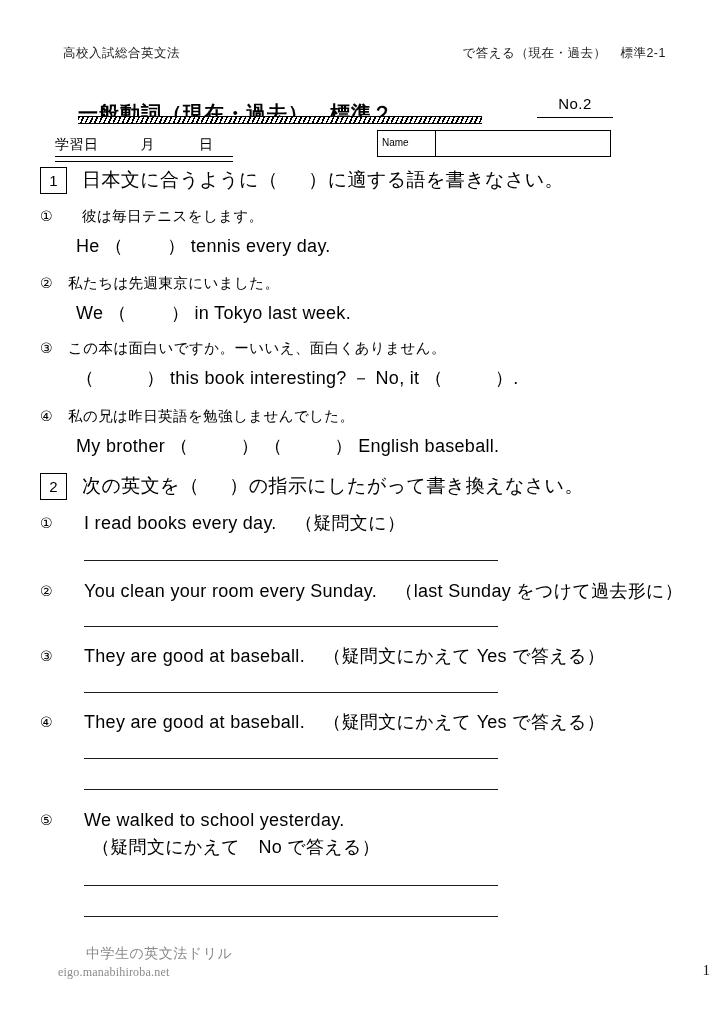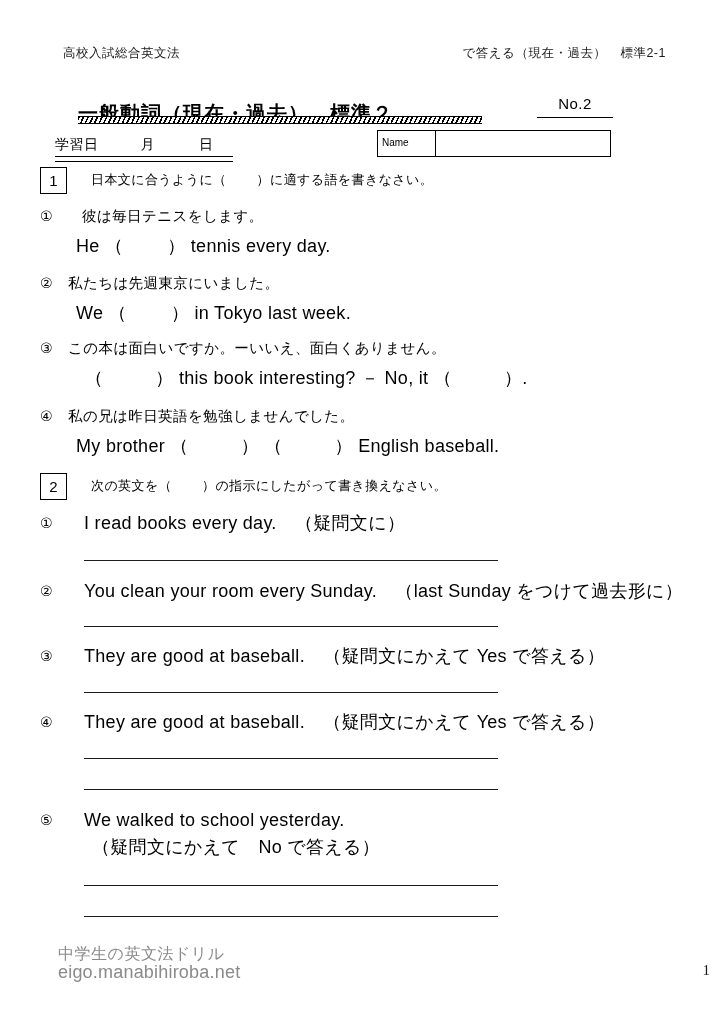--- a/index.html
+++ b/index.html
@@ -158,23 +158,23 @@
     width: 27px;
     height: 27px;
     border: 1.2px solid #000;
     box-sizing: border-box;
     font-size: 15px;
     line-height: 25px;
     text-align: center;
   }
   .sec-instr {
     position: absolute;
-    left: 51px;
+    left: 42px;
     top: 2px;
-    font-size: 13px;
+    font-size: 19px;
     line-height: 22px;
     white-space: nowrap;
     letter-spacing: 0.4px;
   }
   .sec-instr .paren-gap { display: inline-block; width: 30px; }
 
   
   .q {
     position: absolute;
     left: 40px;
@@ -217,27 +217,28 @@
 
   
   .footer {
     position: absolute;
     left: 58px;
     top: 944px;
     color: #8a8a8a;
   }
   .footer-line1 {
     font-family: "Liberation Serif", "DejaVu Serif", serif;
-    font-size: 16px;
+    font-size: 14px;
     line-height: 19px;
     letter-spacing: 0.5px;
+    margin-left: 28px;
   }
   .footer-line2 {
-    font-family: Liberation Sans, sans-serif;
-    font-size: 18px;
+    font-family: Liberation Serif, serif;
+    font-size: 12px;
     line-height: 18px;
     letter-spacing: 0.2px;
   }
   .page-number {
     position: absolute;
     right: 62px;
     top: 962px;
     font-family: "Liberation Serif", "DejaVu Serif", serif;
     font-size: 15px;
     color: #1a1a1a;
@@ -296,21 +297,21 @@
   </div>
   <div class="q" style="top:302px;">
     <span class="q-en" style="left:36px;"><span>We （</span><span class="blank blank-s"></span><span>） in Tokyo last week.</span></span>
   </div>
 
   <div class="q" style="top:337px;">
     <span class="q-marker">③</span>
     <span class="q-jp" style="left:28px;">この本は面白いですか。ーいいえ、面白くありません。</span>
   </div>
   <div class="q" style="top:367px;">
-    <span class="q-en" style="left:36px;margin-left:9px;"><span>（</span><span class="blank blank-m"></span><span>） this book interesting?  －  No, it （</span><span class="blank blank-m"></span><span>）.</span></span>
+    <span class="q-en" style="left:36px;"><span>（</span><span class="blank blank-m"></span><span>） this book interesting?  －  No, it （</span><span class="blank blank-m"></span><span>）.</span></span>
   </div>
 
   <div class="q" style="top:405px;">
     <span class="q-marker">④</span>
     <span class="q-jp" style="left:28px;">私の兄は昨日英語を勉強しませんでした。</span>
   </div>
   <div class="q" style="top:435px;">
     <span class="q-en" style="left:36px;"><span>My brother （</span><span class="blank blank-m"></span><span>） （</span><span class="blank blank-m"></span><span>） English baseball.</span></span>
   </div>
 

